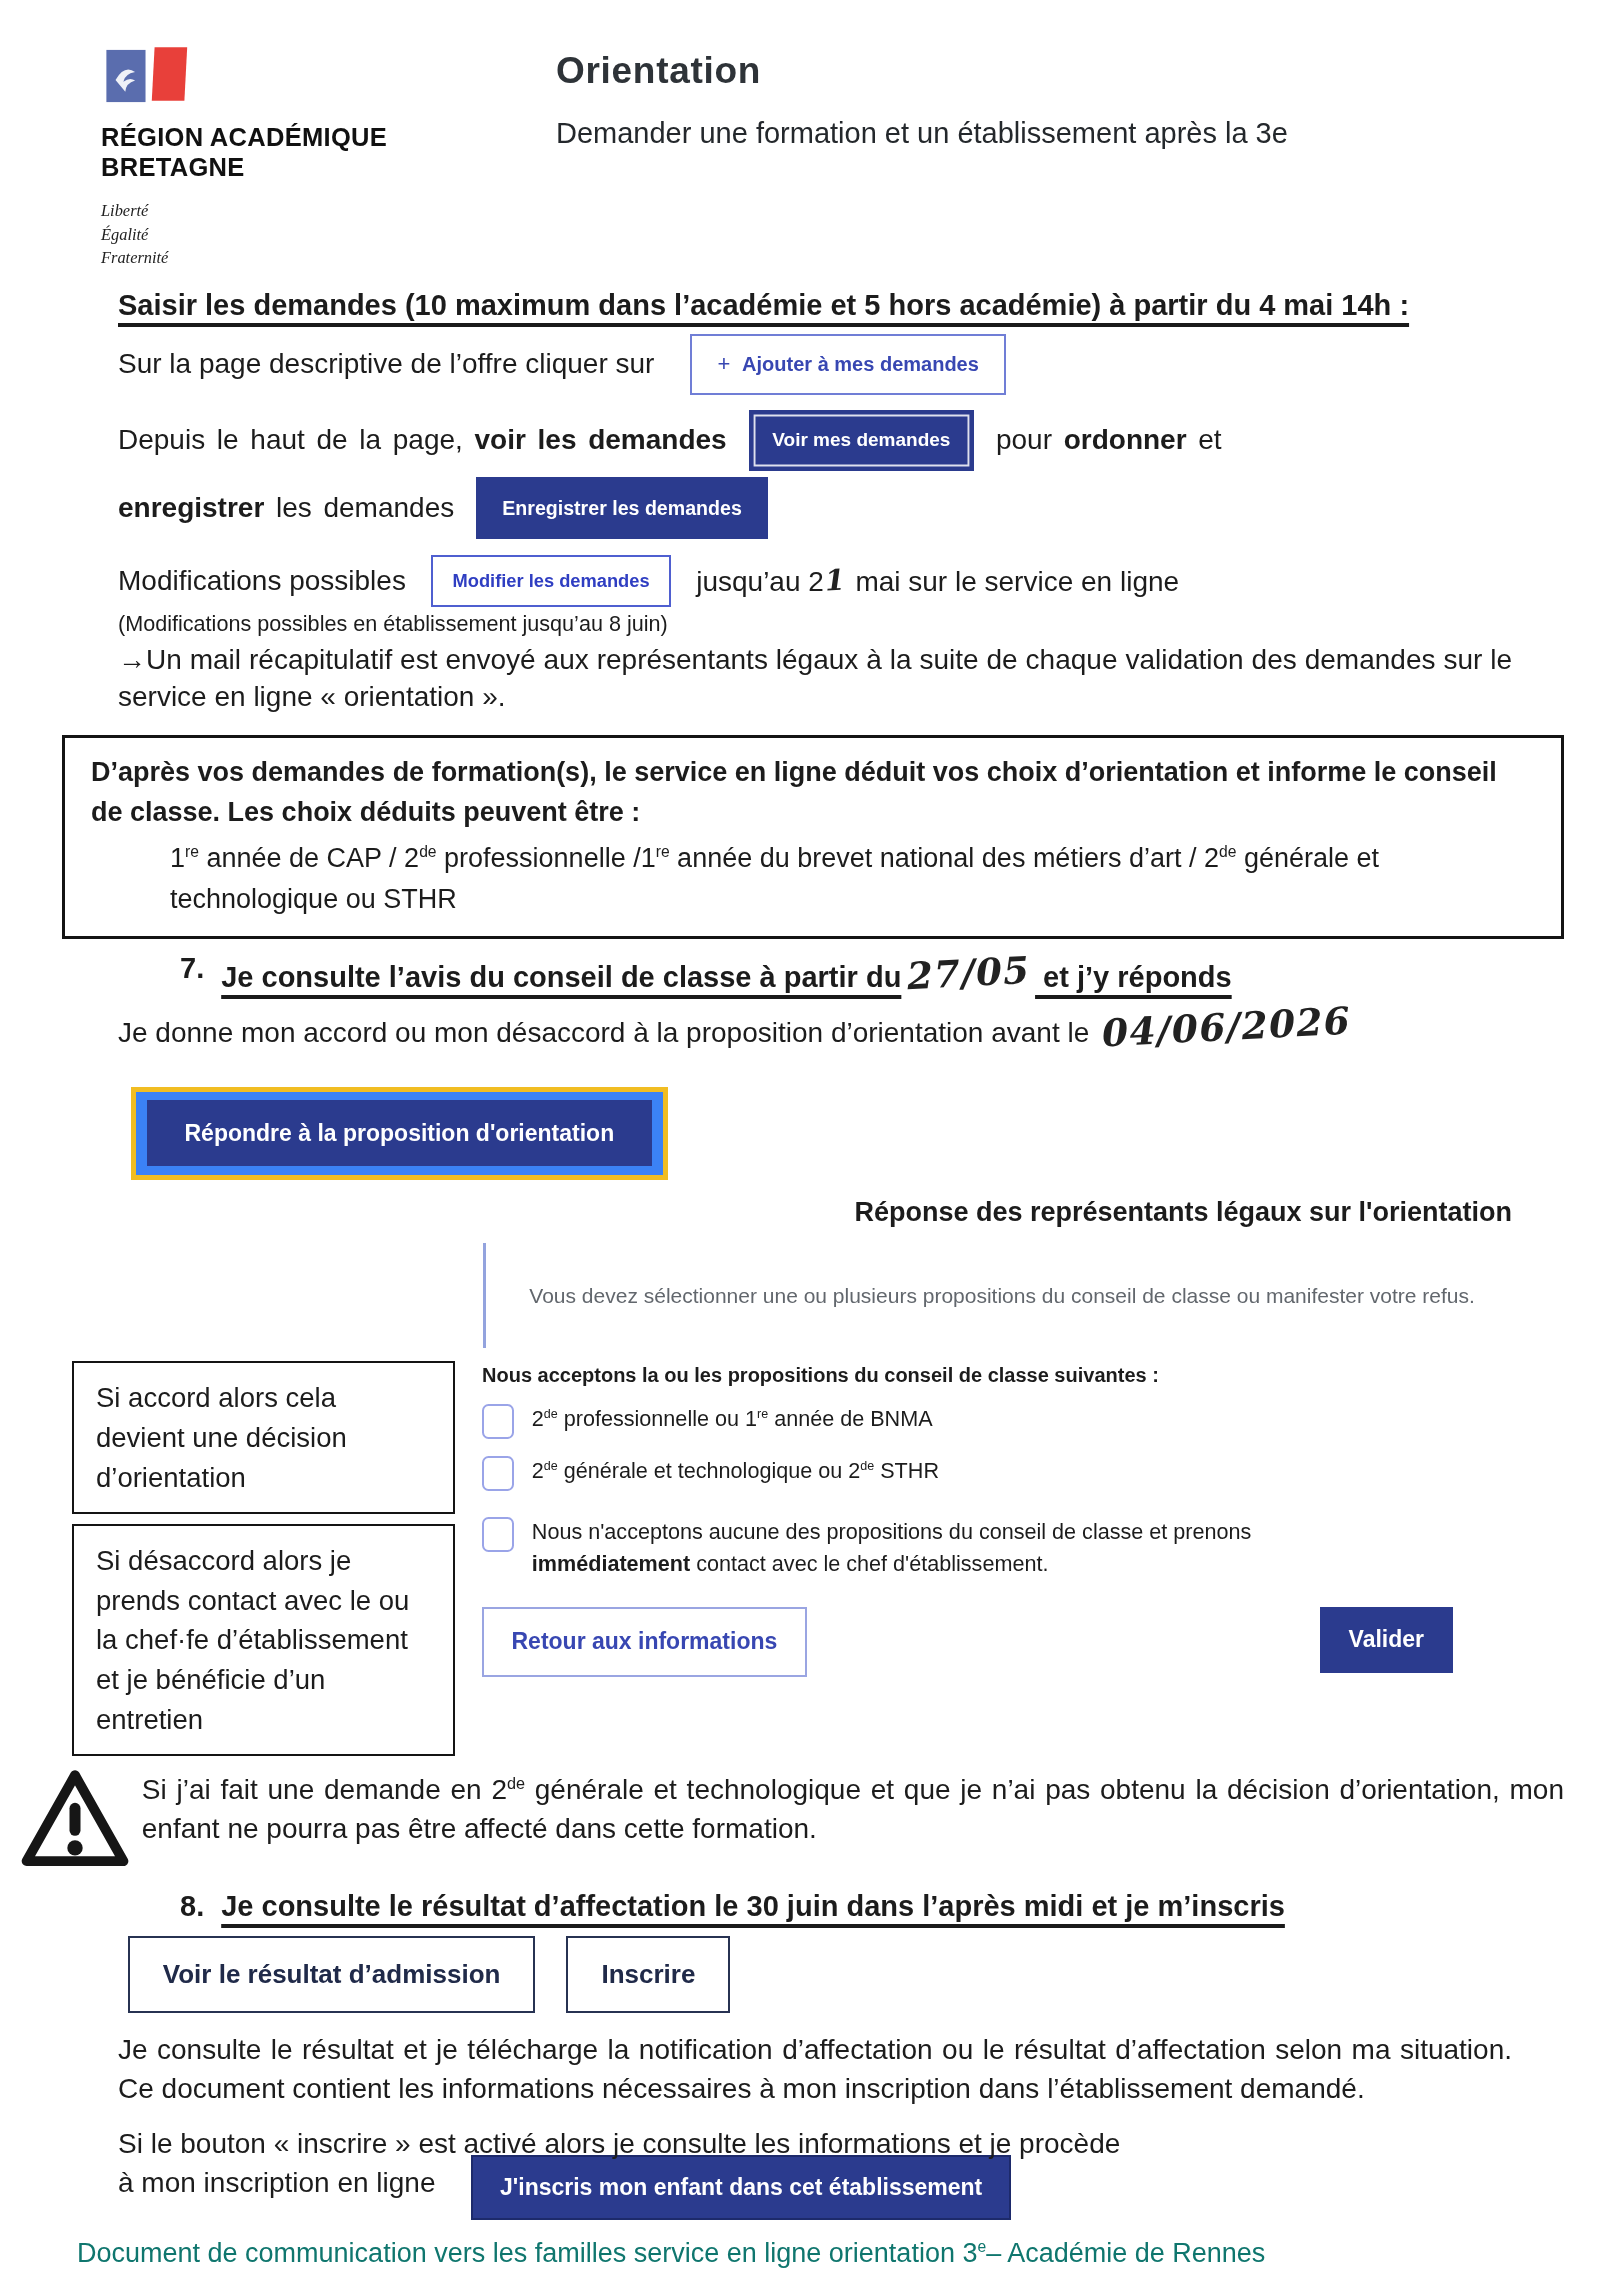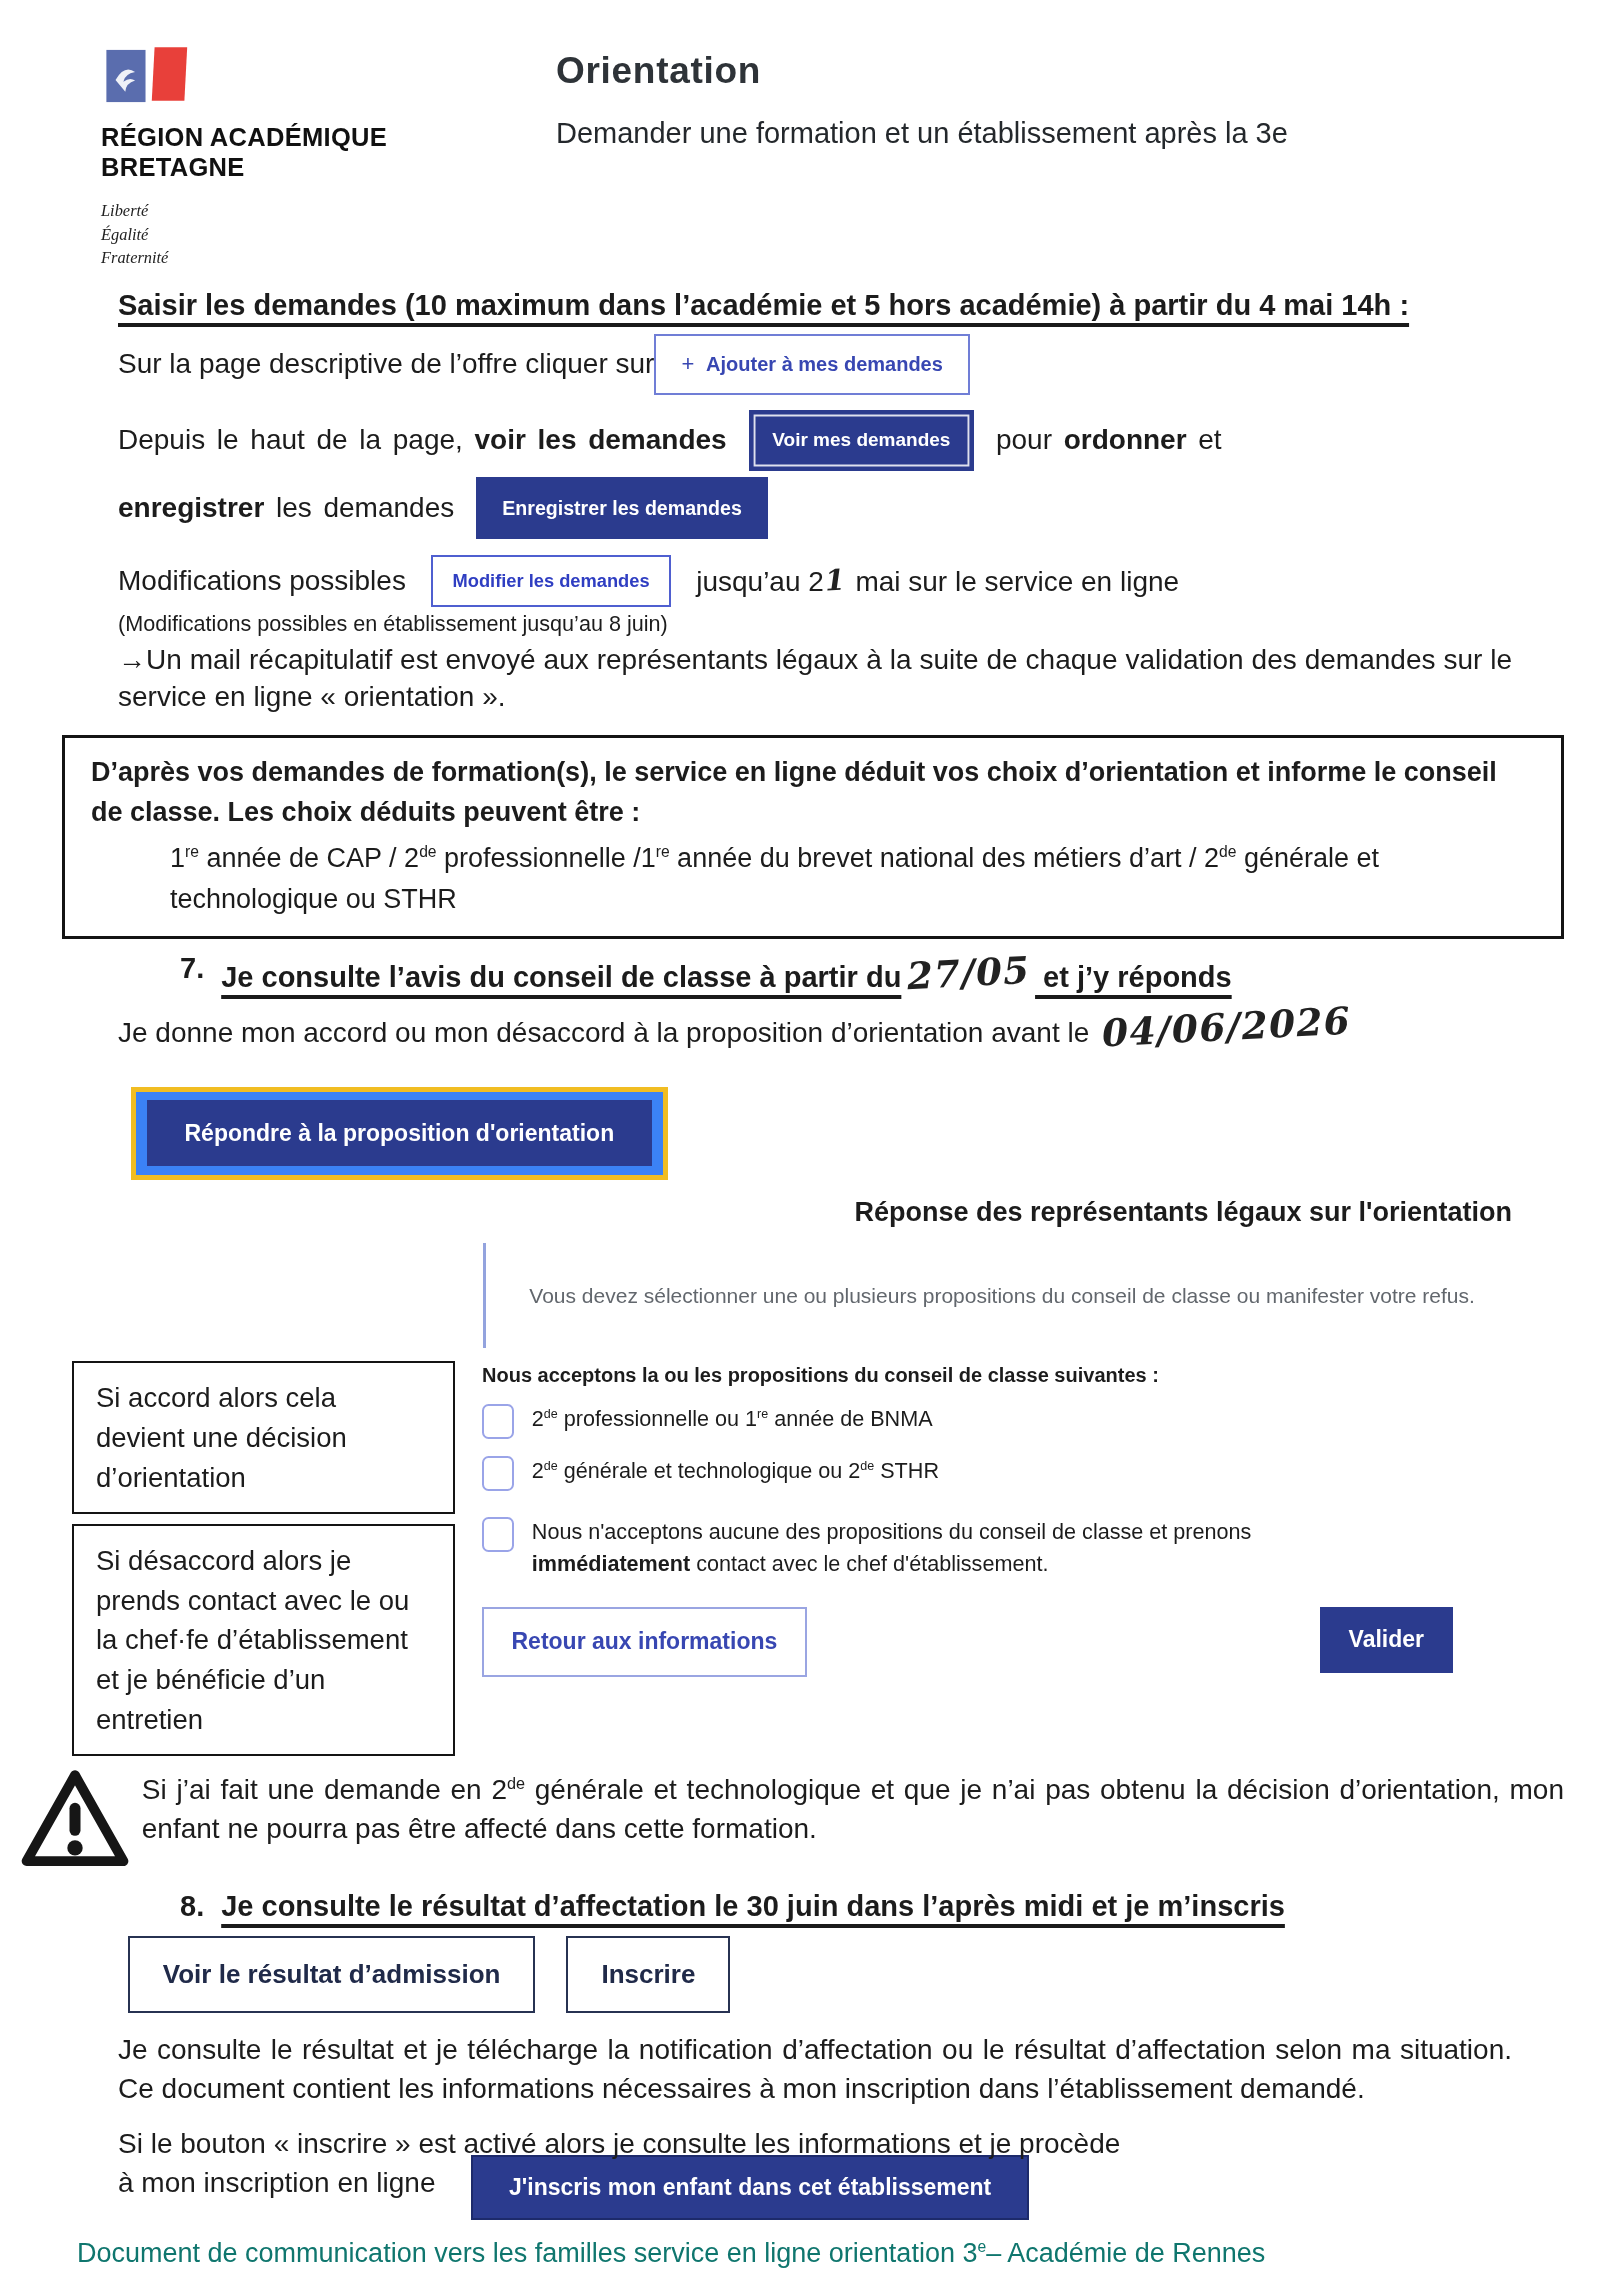--- a/index.html
+++ b/index.html
@@ -44,25 +44,25 @@
   .btn-enr{font-size:19.6px;padding:19.6px 26px;}
   .btn-modifier{font-size:18.3px;padding:13px 19.6px;border-color:#4f5fd0;color:#2f3ec2;}
   .yellow-wrap{display:inline-block;margin:7.9px 0 0 13px;border:5.9px solid #f1bd22;
                background:#3b82f6;padding:8.5px 10.5px;}
   .btn-repondre{font-size:23px;padding:19.6px 38px;}
   .btn-retour{font-size:23px;padding:19.6px 27.5px;border:2px solid #9aa5e2;color:#3847b2;
               background:#fff;font-weight:bold;}
   .btn-valider{font-size:23px;padding:19.6px 29px;}
   .btn-dark-outline{background:#fff;border:2.6px solid #273252;color:#202a49;
                     font-weight:bold;font-size:26px;padding:21px 33px;}
-  .btn-inscris{font-size:23px;padding:17px 36px;border:2.6px solid #1d2a6b;display:block;
+  .btn-inscris{font-size:23px;padding:17px 27px;border:2.6px solid #1d2a6b;display:block;
                margin:-48px 0 0 353px;}
 
   
-  .row-ajouter{margin-top:9.2px;}
+  .row-ajouter{margin-top:9.2px;gap:36px;}
   .voir-line{margin-top:14.4px;gap:22px;word-spacing:3.9px;}
   .voir-line2{margin-top:6.5px;gap:22px;word-spacing:3.9px;}
   .modif-row{margin-top:15.7px;gap:25px;}
   .modif-note{font-size:21.6px;margin-top:3.9px;}
   .mail{font-size:28px;line-height:1.3;margin:5.2px 0 0 0;text-align:justify;}
 
   .dbox{margin:19.6px -52px 0 -56px;border:3.3px solid #141414;padding:14.4px 29.5px 17px 26px;}
   .dbox-intro{font-size:27px;font-weight:bold;line-height:1.5;margin:0;}
   .dbox-detail{font-size:27px;margin:5.2px 0 0 79px;line-height:1.5;}
 

